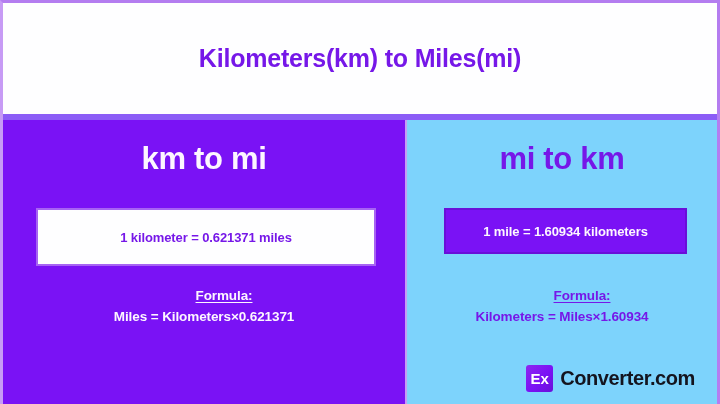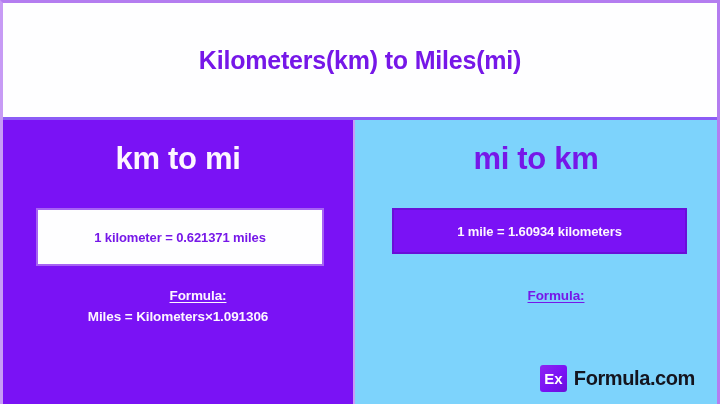--- a/index.html
+++ b/index.html
@@ -28,21 +28,21 @@
 
   
   .header-band {
     position: absolute;
     left: 0;
     top: 0;
     width: 714px;
     height: 117px;
     background: #fefeff;
     box-sizing: border-box;
-    border-bottom: 3px solid #8b5cf6;
+    border-bottom: 6px solid #8b5cf6;
     display: flex;
     align-items: center;
     justify-content: center;
   }
   .header-title {
     text-align: center;
     color: #7617e8;
     font-size: 25px;
     font-weight: bold;
     line-height: 1.32;
@@ -63,21 +63,21 @@
     height: 284px;
     display: flex;
   }
 
   .panel {
     position: relative;
     box-sizing: border-box;
   }
 
   .panel-left {
-    width: 352px;
+    width: 404px;
     background: #7a12f5;
     border-right: 2px solid #c79bf5;
   }
 
   .panel-right {
     flex: 1;
     background: #7dd3fc;
   }
 
   .panel-heading {
@@ -206,33 +206,34 @@
 
   <div class="panels">
 
     <div class="panel panel-left">
       <h2 class="panel-heading">km to mi</h2>
       <div class="value-box">
         <span class="value-text">1 kilometer = 0.621371 miles</span>
       </div>
       <div class="formula">
         <span class="formula-label">Formula:</span>
-        <span class="formula-body">Miles = Kilometers×1.091306</span>
+        <span class="formula-body">Miles = Kilometers×0.621371</span>
       </div>
     </div>
 
     <div class="panel panel-right">
       <h2 class="panel-heading">mi to km</h2>
       <div class="value-box">
         <span class="value-text">1 mile = 1.60934 kilometers</span>
       </div>
       <div class="formula">
         <span class="formula-label">Formula:</span>
+        <span class="formula-body">Kilometers = Miles×1.60934</span>
       </div>
 
       <div class="brand">
         <span class="brand-badge">Ex</span>
-        <span class="brand-name">Formula.com</span>
+        <span class="brand-name">Converter.com</span>
       </div>
     </div>
 
   </div>
 </div>
 
 </body></html>

